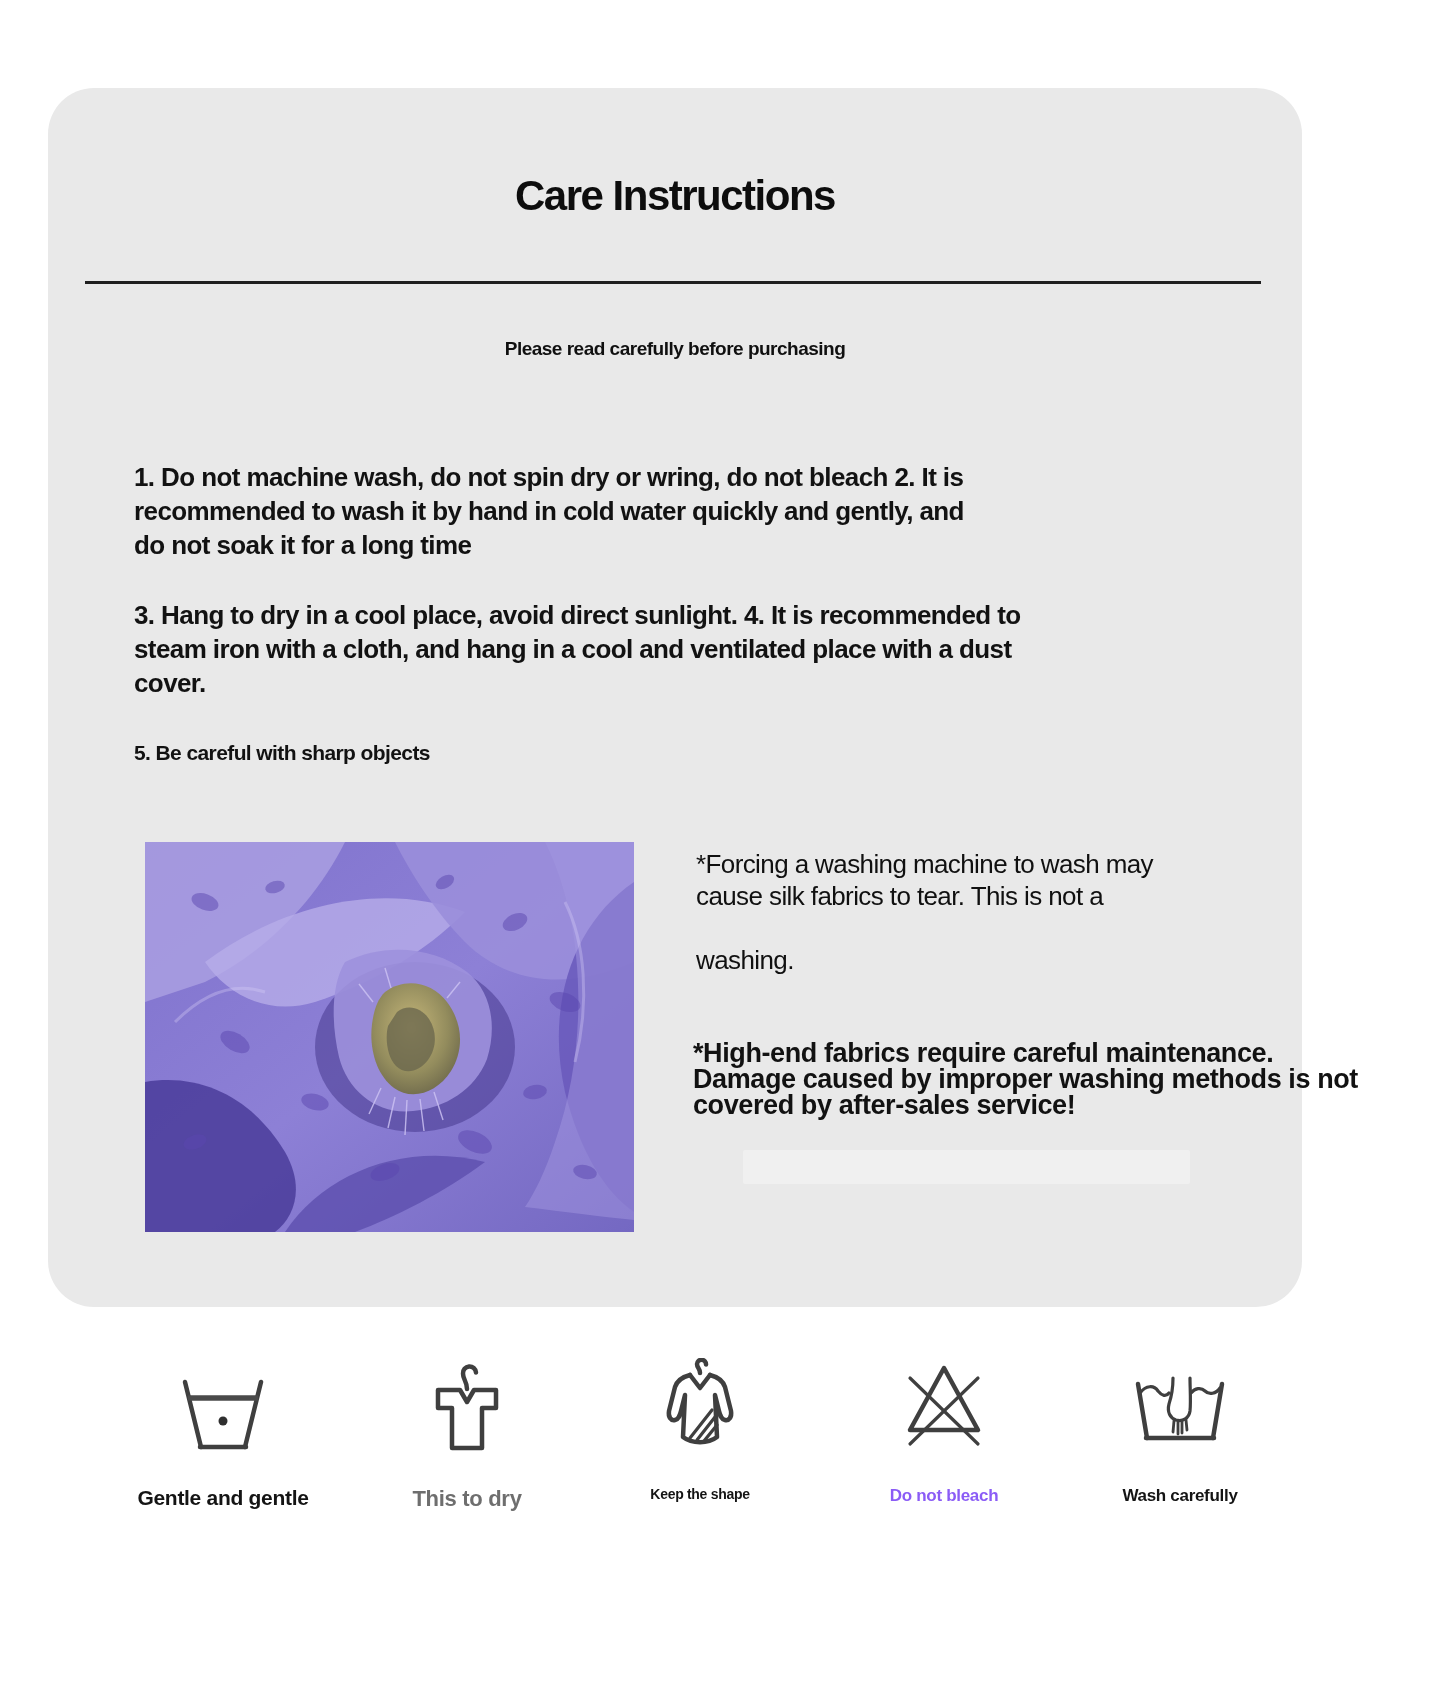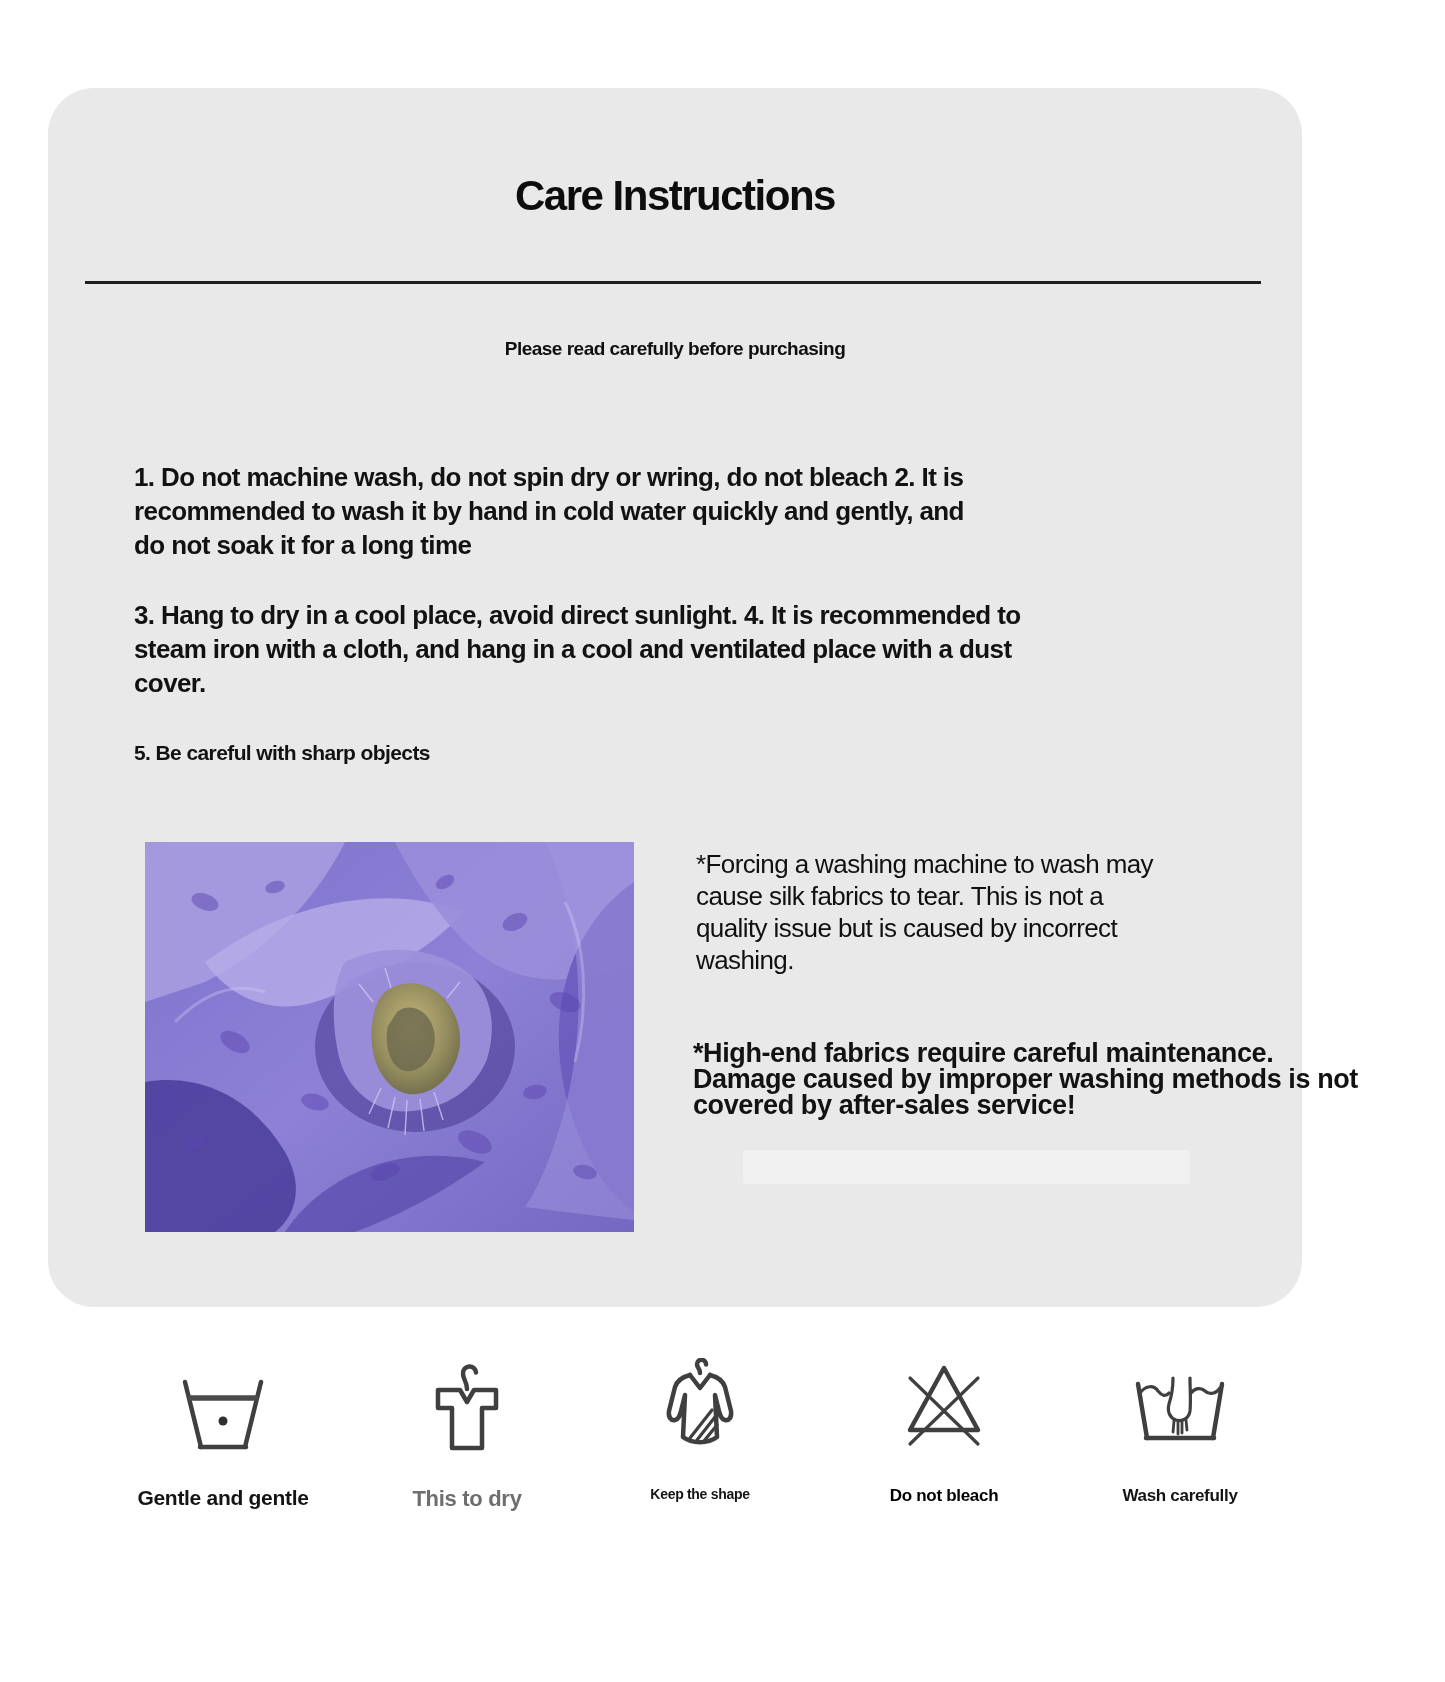--- a/index.html
+++ b/index.html
@@ -117,21 +117,21 @@
           <ellipse cx="300" cy="40" rx="10" ry="6" transform="rotate(-30 300 40)"></ellipse>
         </g>
         <path d="M30,180 C60,150 90,140 120,150" stroke="#d6cff5" stroke-width="3" fill="none" opacity="0.35"></path>
         <path d="M420,60 C440,100 445,160 430,220" stroke="#d6cff5" stroke-width="3" fill="none" opacity="0.35"></path>
       </svg>
     </figure>
 
     <p class="warn1">
       <span class="ln">*Forcing a washing machine to wash may</span><br>
       <span class="ln">cause silk fabrics to tear. This is not a</span><br>
-      <span class="ln">quality issue but is caused by incorrect</span><br>
+      <br>
       <span class="ln">washing.</span>
     </p>
 
     <p class="warn2">
       <span class="ln">*High-end fabrics require careful maintenance.</span><br>
       <span class="ln">Damage caused by improper washing methods is not</span><br>
       <span class="ln">covered by after-sales service!</span>
     </p>
 
     <div class="strip" style="background: rgb(240, 240, 240);"></div>
@@ -182,21 +182,21 @@
     <div class="icon-cell cell-4">
       <div class="icon-box">
         <svg width="92" height="96" viewBox="0 0 92 96">
           <path class="sym" d="M46,10 L80,72 H12 Z"></path>
           <g class="sym-thin">
             <line x1="12" y1="20" x2="80" y2="86"></line>
             <line x1="80" y1="20" x2="12" y2="86"></line>
           </g>
         </svg>
       </div>
-      <div class="icon-label" style="color: #000000;">Do not bleach</div>
+      <div class="icon-label" style="color: #8b5cf6;">Do not bleach</div>
     </div>
 
     <div class="icon-cell cell-5">
       <div class="icon-box">
         <svg width="94" height="80" viewBox="0 0 94 80">
           <line class="sym" x1="5" y1="10" x2="14" y2="64"></line>
           <line class="sym" x1="89" y1="10" x2="80" y2="64"></line>
           <line class="sym" x1="13" y1="64" x2="81" y2="64"></line>
           <path class="sym-thin" d="M7,19 C13,11 21,11 25,17 C29,22 33,23 36,19"></path>
           <path class="sym-thin" d="M58,19 C62,14 68,13 72,17 C76,21 83,20 87,14"></path>

